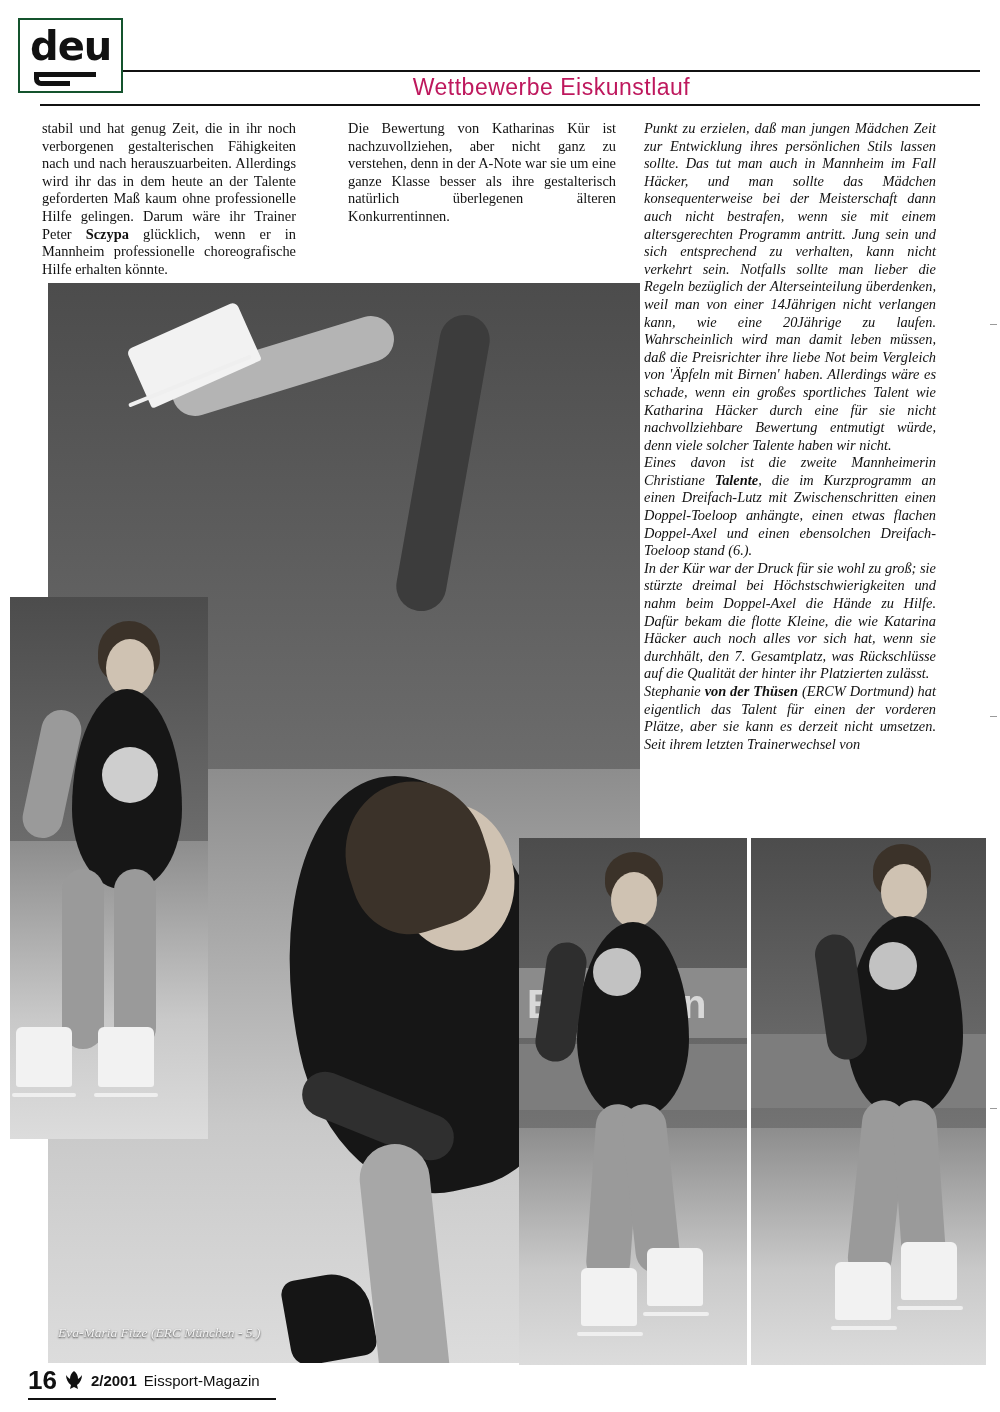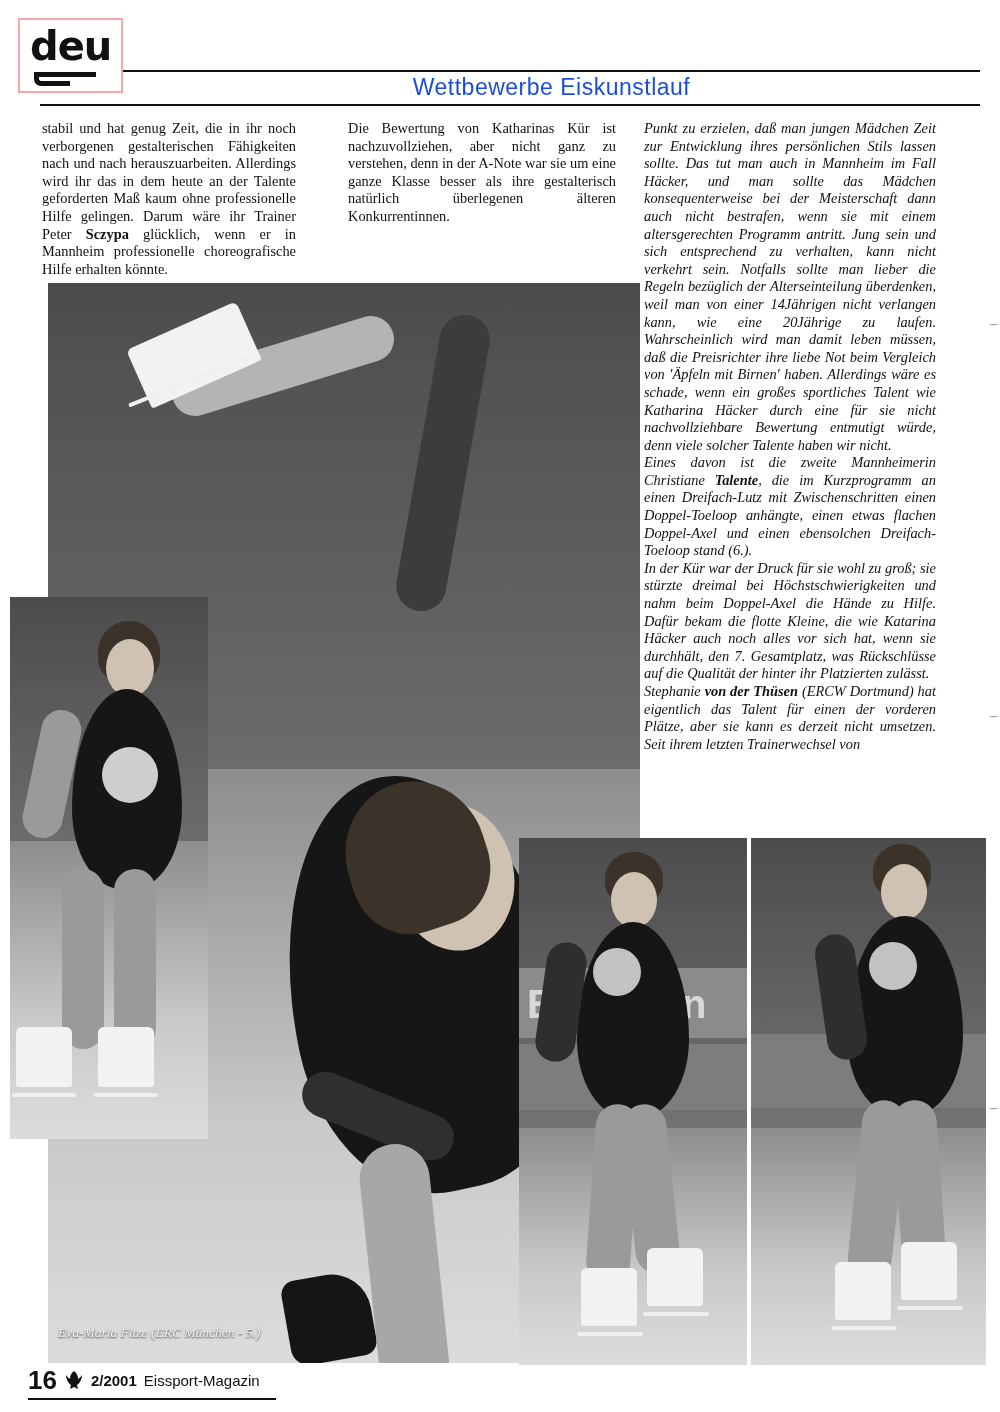--- a/index.html
+++ b/index.html
@@ -18,21 +18,21 @@
     overflow: hidden;
   }
 
   
   .masthead {
     position: absolute;
     left: 18px;
     top: 18px;
     width: 105px;
     height: 75px;
-    border: 2px solid #fca5a5;
+    border: 2px solid #14532d;
     background: #fff;
     box-sizing: border-box;
   }
   .masthead-inner {
     position: relative;
     width: 100%;
     height: 100%;
   }
   .deu-text {
     position: absolute;
@@ -84,21 +84,21 @@
   .header-title {
     position: absolute;
     left: 123px;
     right: 20px;
     top: 72px;
     height: 30px;
     text-align: center;
     font-family: "Liberation Sans", sans-serif;
     font-size: 23px;
     letter-spacing: 0.5px;
-    color: #1d4ed8;
+    color: #be185d;
     line-height: 30px;
   }
 
   
   .col {
     position: absolute;
     font-family: "Liberation Serif", serif;
     font-size: 14.4px;
     line-height: 17.6px;
     text-align: justify;

